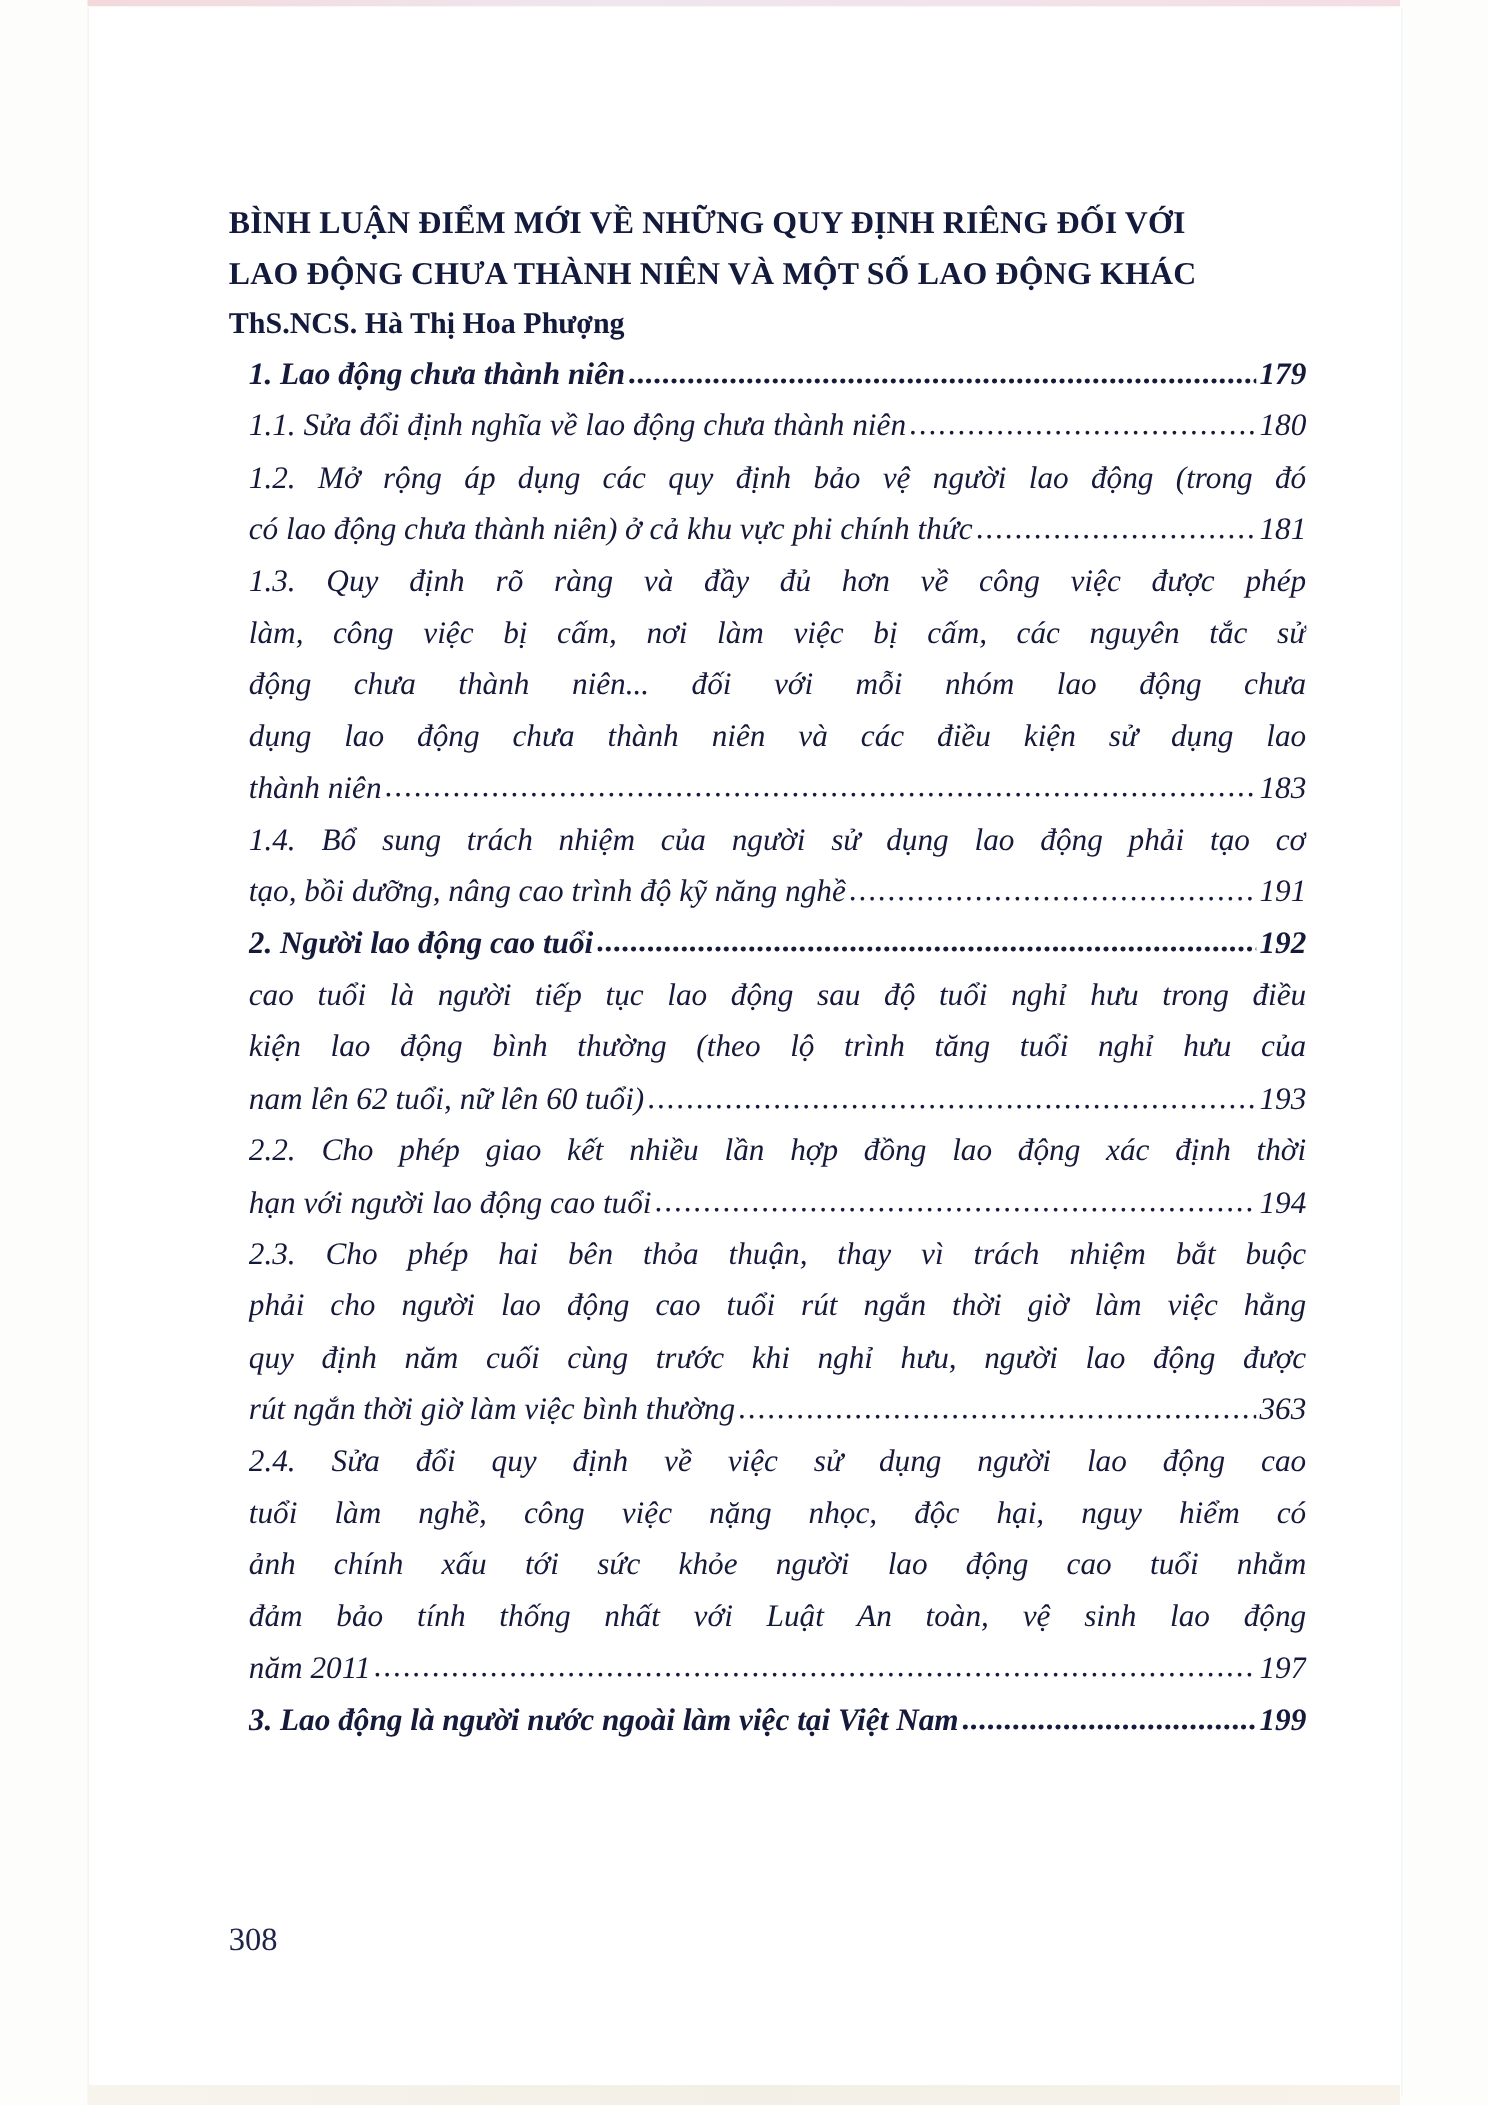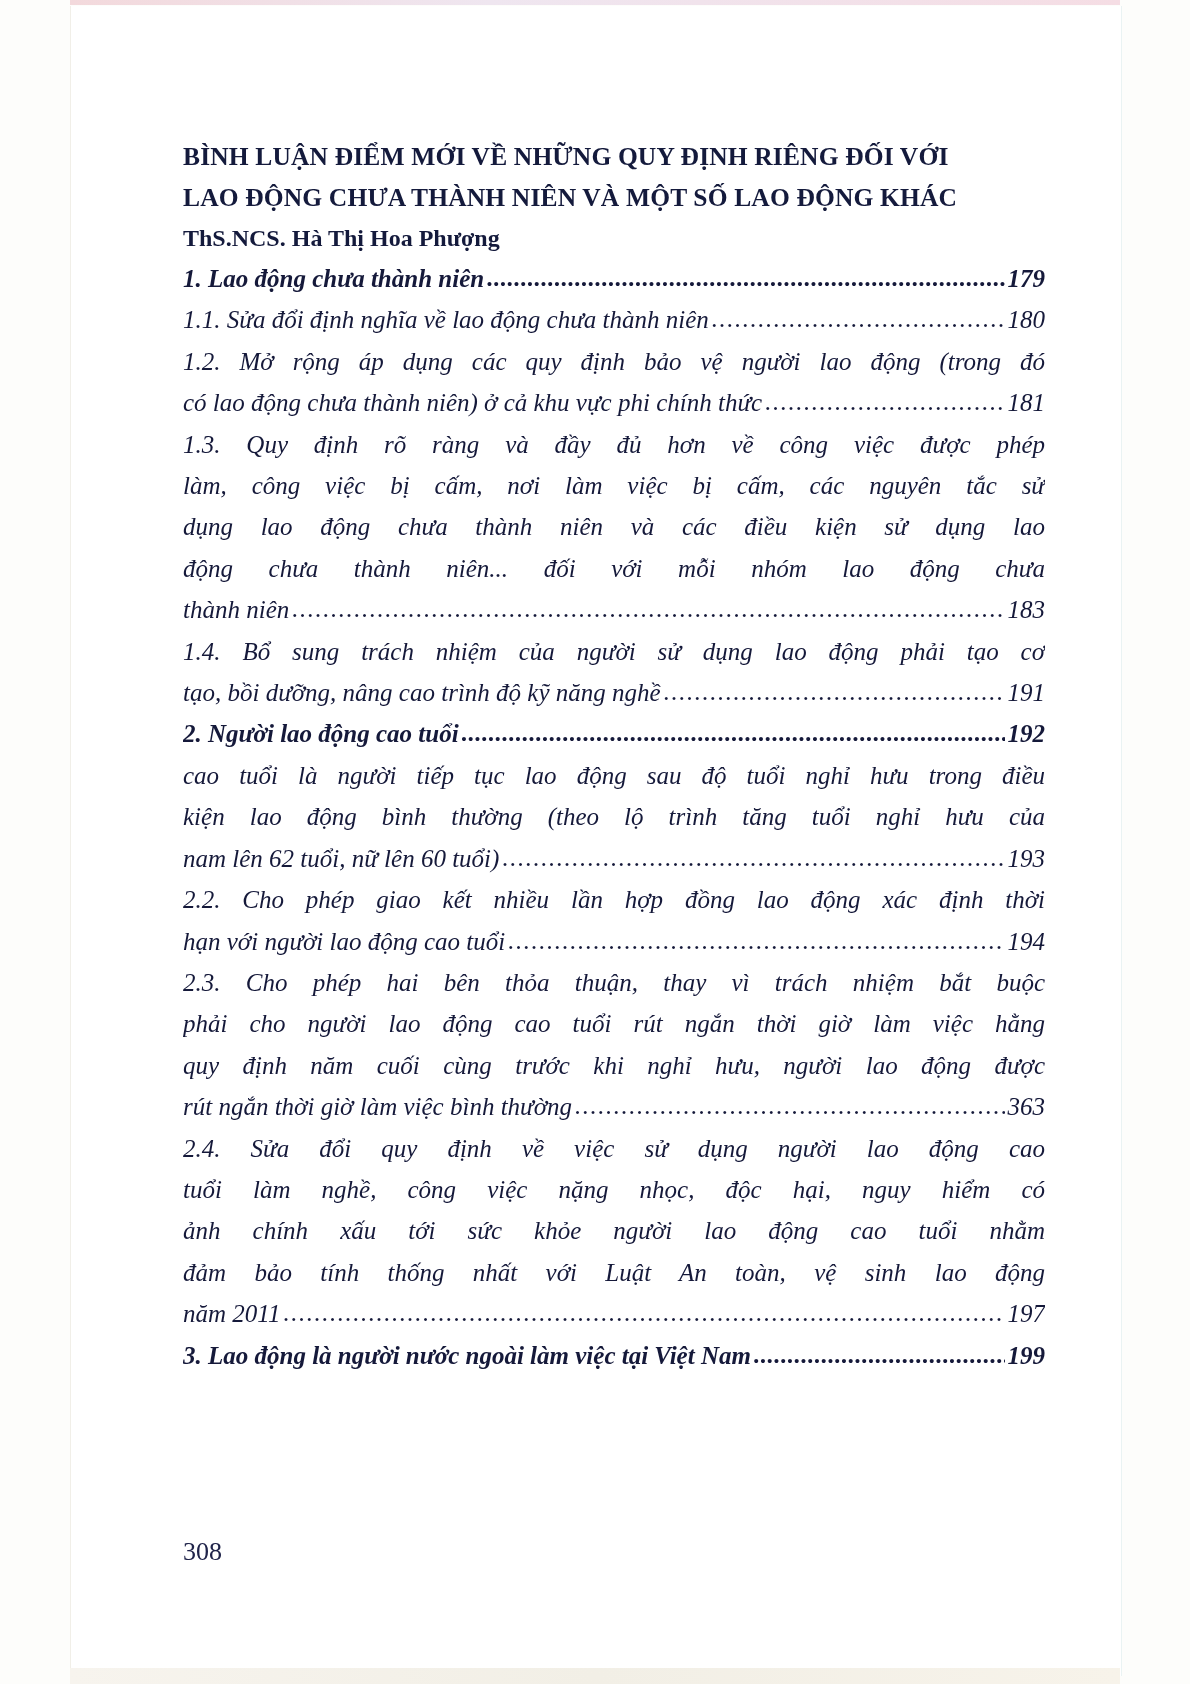--- a/index.html
+++ b/index.html
@@ -15,32 +15,32 @@
     border-left:1px solid #f1efe8; border-right:1px solid #eaf3f3;
   }
   .topstrip {
     position:absolute; left:70px; top:0; width:1050px; height:5px;
     background:linear-gradient(90deg,#f3d9dc,#efe6f0 40%,#f5dde4);
   }
   .bottomstrip {
     position:absolute; left:70px; top:1668px; width:1050px; height:16px;
     background:linear-gradient(90deg,#f7f4ee,#f2efe6 50%,#f7f3ea);
   }
-  .content { position:absolute; left:183px; top:136px; width:862px; }
+  .content { position:absolute; left:183px; top:157px; width:862px; }
   .title {
     font-family:"Liberation Serif", serif; font-weight:bold;
     font-size:25.5px; line-height:41px; letter-spacing:0.15px;
     color:#141a3c; white-space:nowrap;
   }
   .author {
     font-weight:bold; font-size:24px; line-height:40px;
     text-align:left; white-space:nowrap; color:#141a3c;
   }
   .toc { margin-top:0px; }
-  .entry { font-size:25px; line-height:41.4px; font-style:italic; }
+  .entry { font-size:25px; line-height:41.4px; font-style:italic;margin-left:16px; }
   .entry.bold { font-weight:bold; }
   .line { display:block; white-space:nowrap; overflow:hidden; text-align:justify; text-align-last:justify; }
   .line.last { display:flex; text-align:left; text-align-last:auto; }
   .line.last .txt { flex:0 0 auto; }
   .line.last .dots {
     flex:1 1 auto; overflow:hidden; white-space:nowrap; margin:0 3px;
     letter-spacing:1.5px; position:relative; top:-1px;
   }
   .entry.bold .dots { letter-spacing:0.5px; }
   .line.last .pg { flex:0 0 auto; }
@@ -81,22 +81,22 @@
         <div class="line">1.2. Mở rộng áp dụng các quy định bảo vệ người lao động (trong đó</div>
         <div class="line last">
           <span class="txt">có lao động chưa thành niên) ở cả khu vực phi chính thức</span>
           <span class="dots">................................................................................................................................................................</span>
           <span class="pg">181</span>
         </div>
       </div>
       <div class="entry">
         <div class="line">1.3. Quy định rõ ràng và đầy đủ hơn về công việc được phép</div>
         <div class="line">làm, công việc bị cấm, nơi làm việc bị cấm, các nguyên tắc sử</div>
+        <div class="line">động chưa thành niên... đối với mỗi nhóm lao động chưa</div>
         <div class="line">dụng lao động chưa thành niên và các điều kiện sử dụng lao</div>
-        <div class="line">động chưa thành niên... đối với mỗi nhóm lao động chưa</div>
         <div class="line last">
           <span class="txt">thành niên</span>
           <span class="dots">................................................................................................................................................................</span>
           <span class="pg">183</span>
         </div>
       </div>
       <div class="entry">
         <div class="line">1.4. Bổ sung trách nhiệm của người sử dụng lao động phải tạo cơ</div>
         <div class="line last">
           <span class="txt">tạo, bồi dưỡng, nâng cao trình độ kỹ năng nghề</span>

